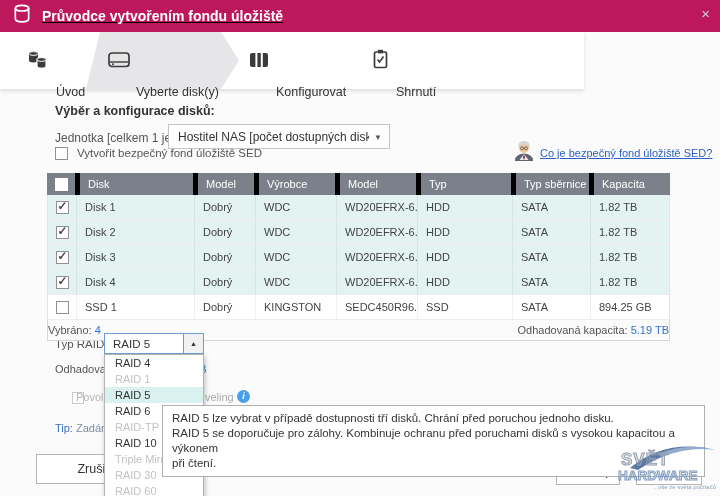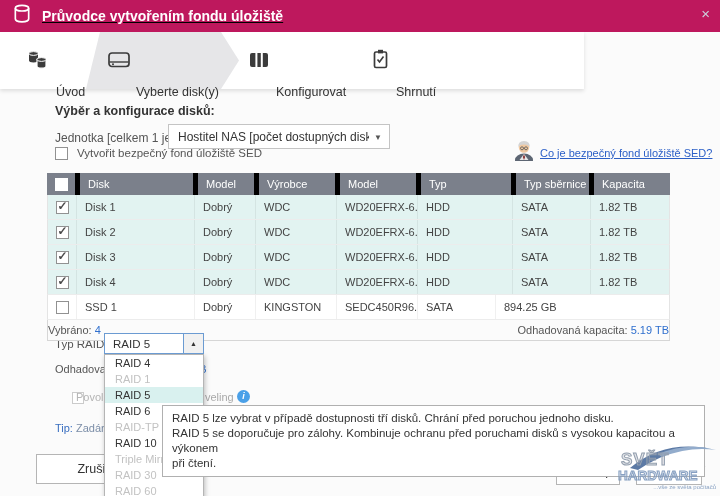--- a/index.html
+++ b/index.html
@@ -238,20 +238,21 @@
         <div class="tcell c-kapacita">1.82 TB</div>
       </div>
       <div class="trow">
         <div class="tcell c-cb">
           <span class="cb"></span>
         </div>
         <div class="tcell c-disk">SSD 1</div>
         <div class="tcell c-stav">Dobrý</div>
         <div class="tcell c-vyrobce">KINGSTON</div>
         <div class="tcell c-model">SEDC450R96...</div>
+        <div class="tcell c-typ">SSD</div>
         <div class="tcell c-sbernice">SATA</div>
         <div class="tcell c-kapacita">894.25 GB</div>
       </div>
     </div>
   <div class="tfoot">
     <div>
       <span>Vybráno:</span>
       <span class="blue">4</span>
     </div>
     <div>

